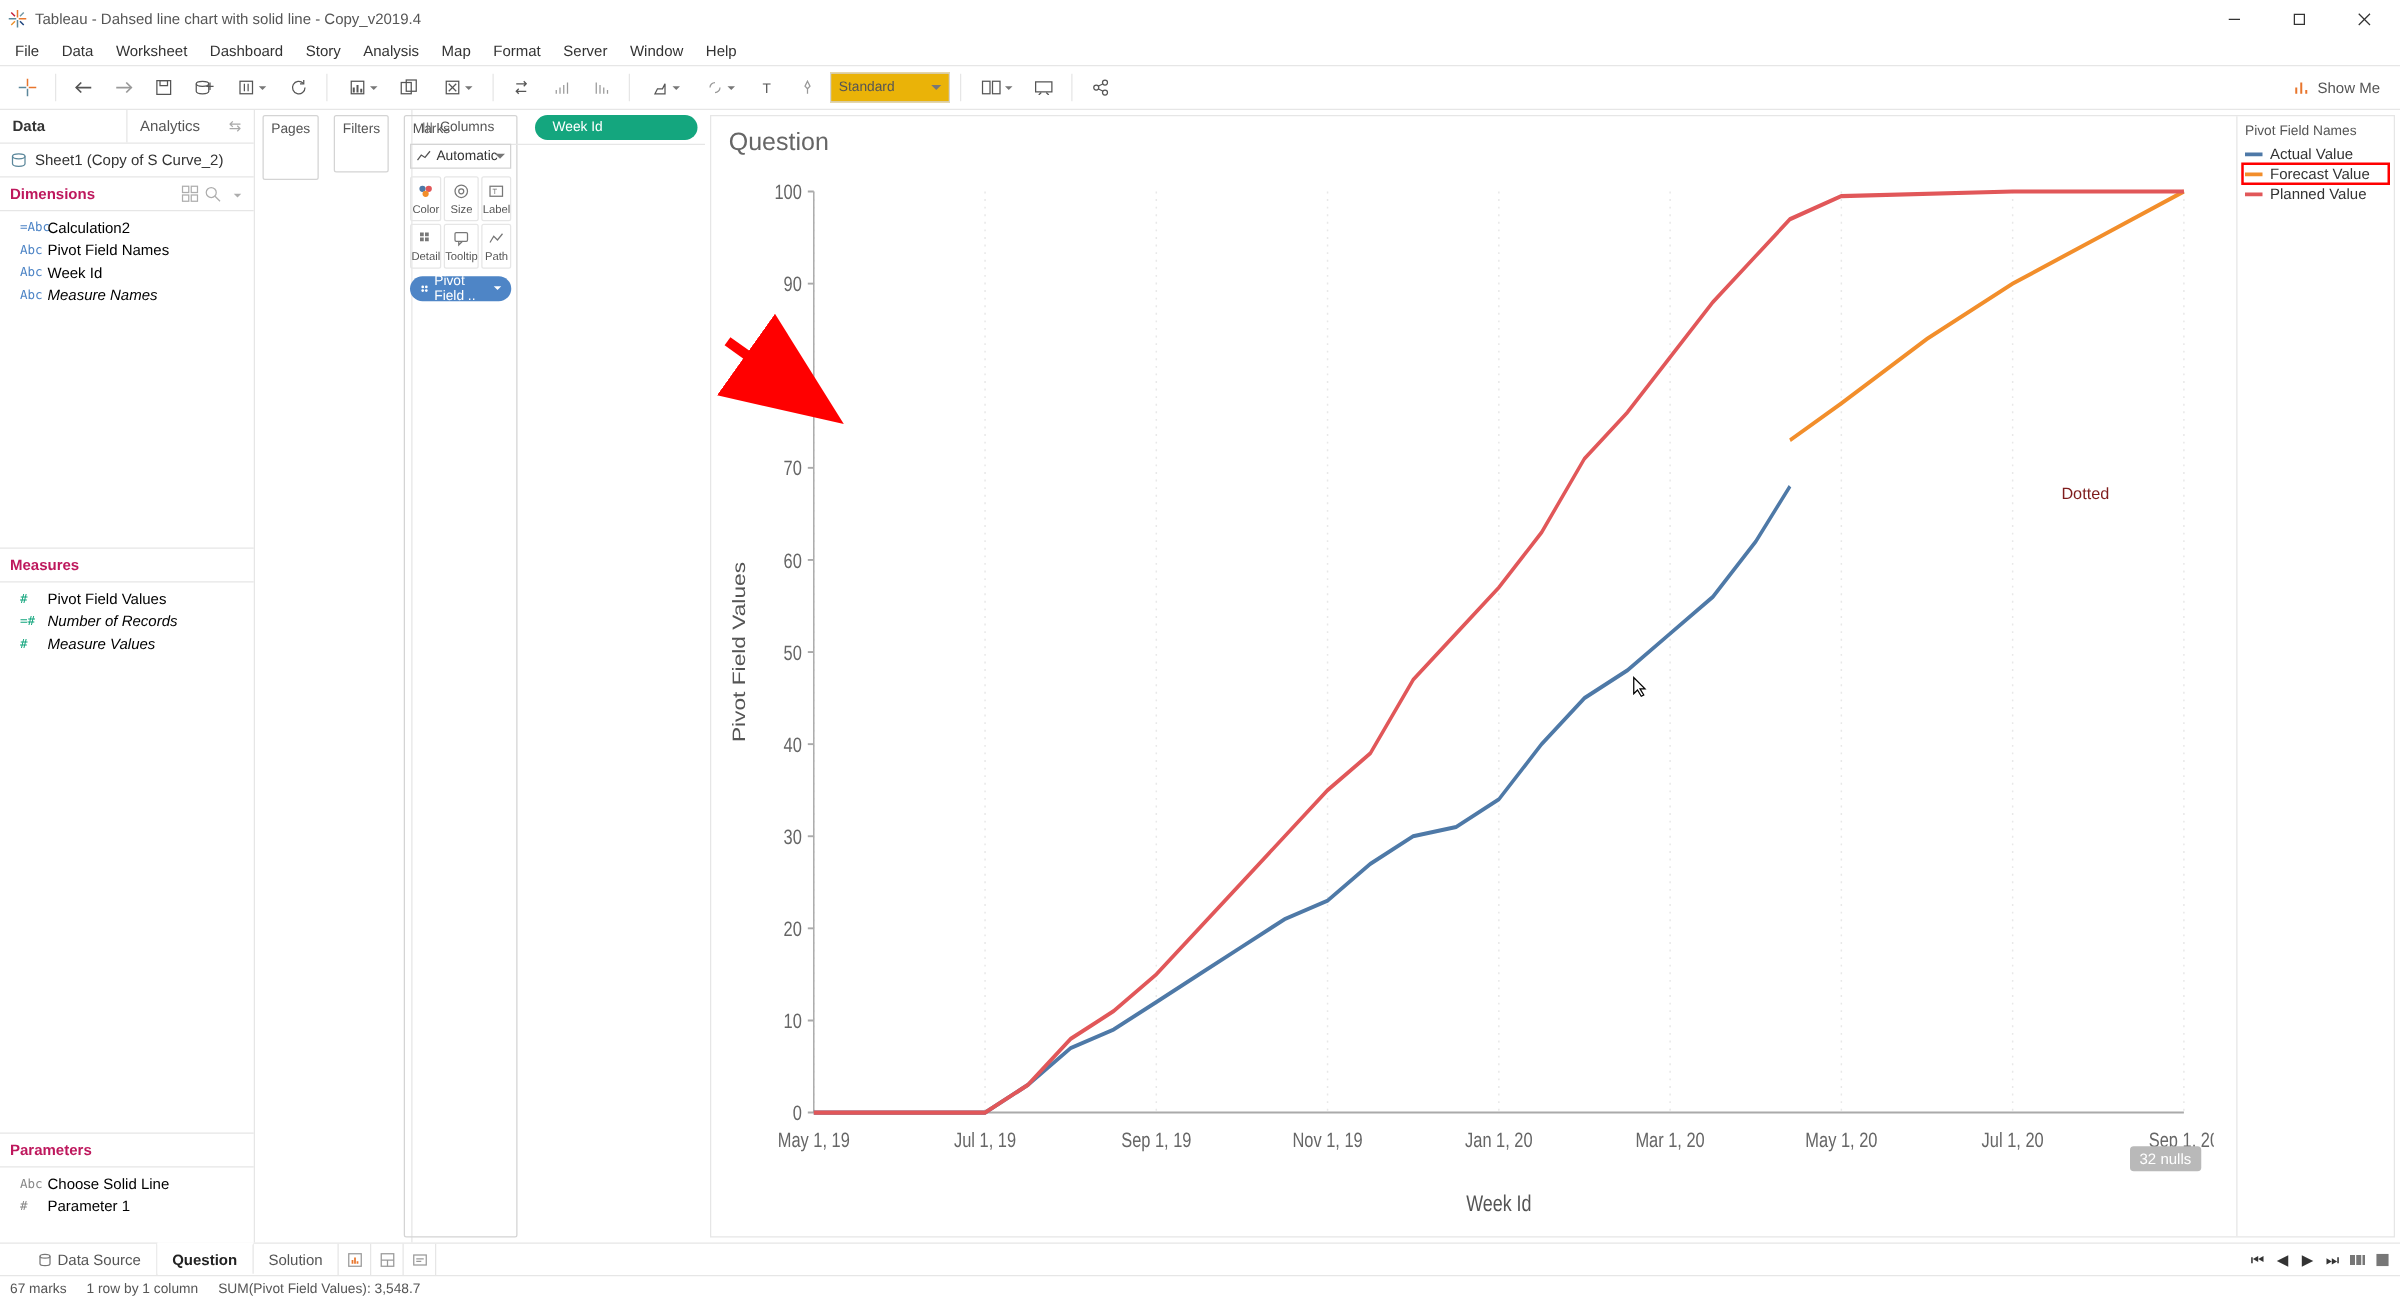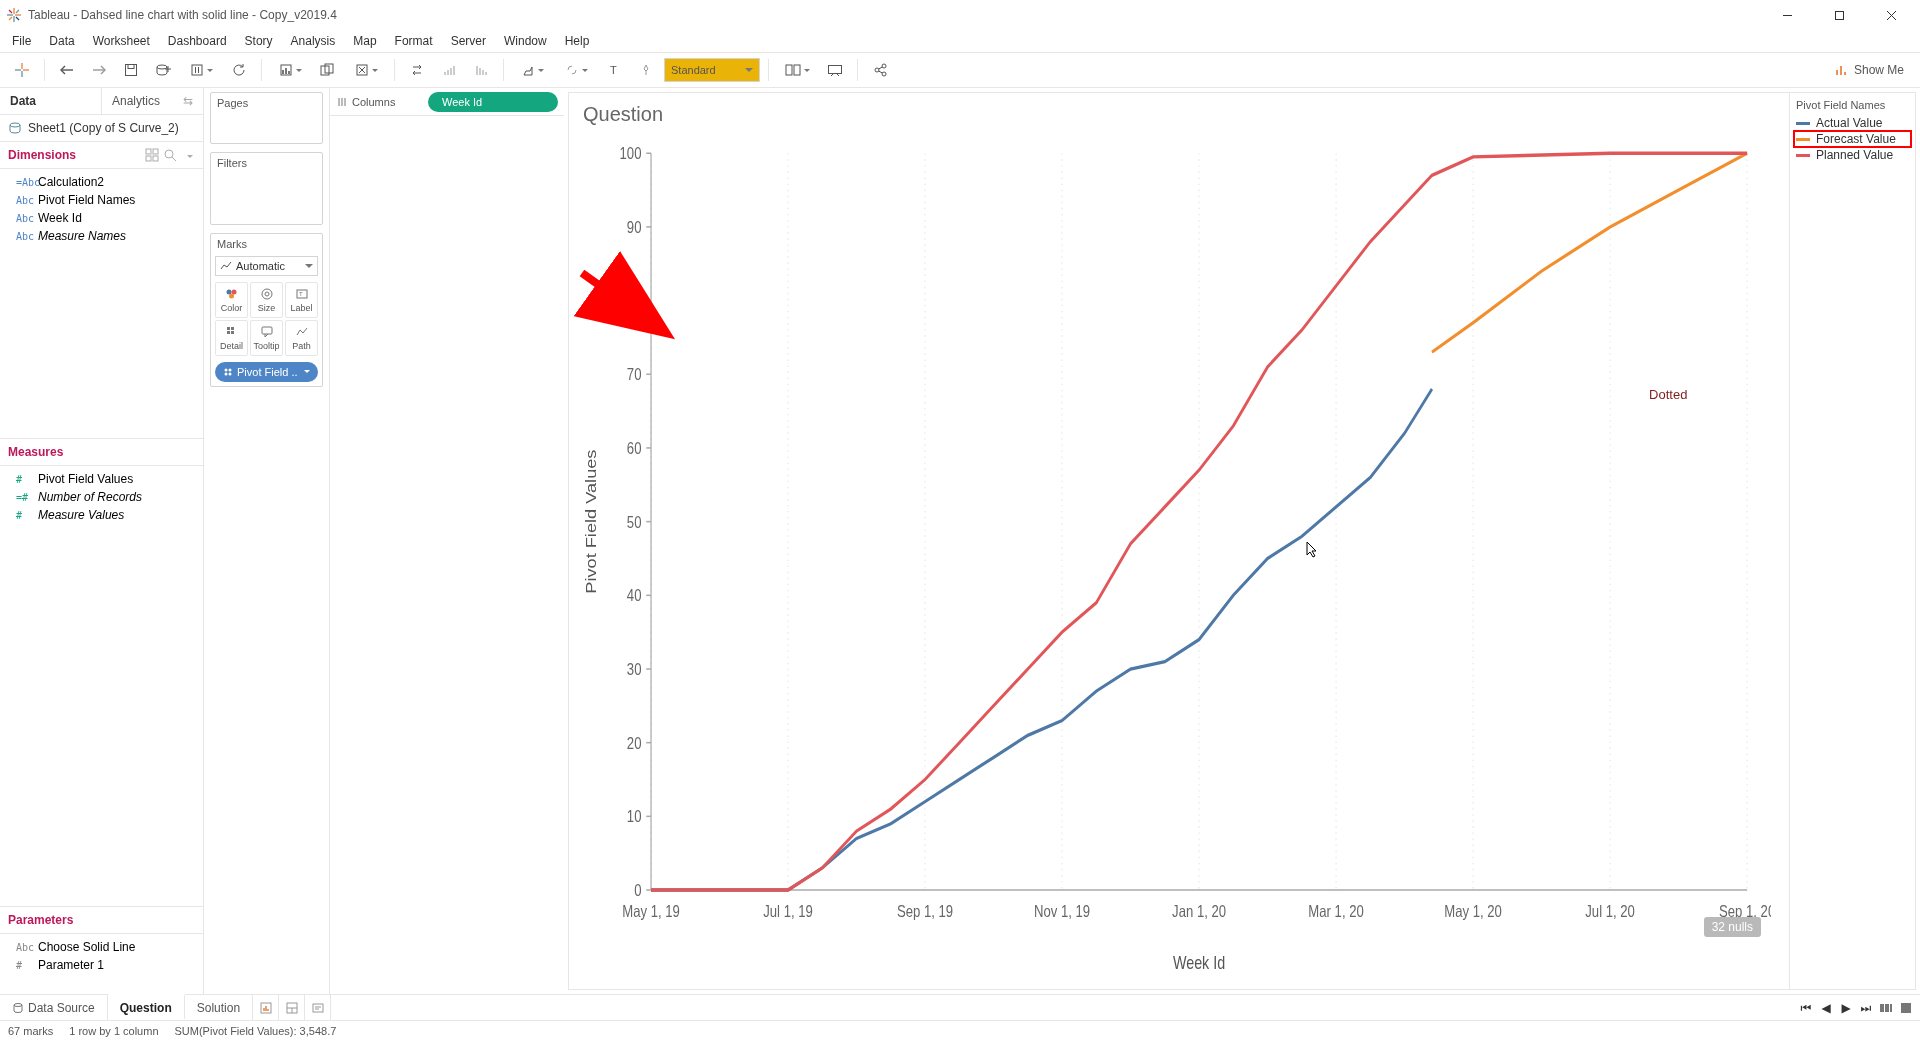--- a/index.html
+++ b/index.html
@@ -58,25 +58,25 @@
   .fieldlist{padding:4px 0;}
   .field{display:flex;align-items:center;gap:6px;padding:2px 8px 2px 16px;font-size:12px;}
   .field .ficon{width:16px;font-size:10px;color:#4e85c6;font-family:monospace;}
   .field.calc .ficon{color:#4e85c6;}
   .field.measure .ficon{color:#14a67e;}
   .field .fname{color:#000000;}
   .field.italic .fname{font-style:italic;}
   .leftpanel .grow{flex:1;}
 
   
-  .shelvescol{width:126px;border-right:1px solid var(--border-light);display:flex;flex-direction:column;}
+  .shelvescol{width:126px;border-right:1px solid var(--border-light);display:flex;}
   .shelfbox{margin:4px 6px;border:1px solid var(--border);border-radius:2px;}
   .shelfbox .hdr{font-size:11px;color:#555;padding:4px 6px;}
   .shelfbox.pages{height:52px;}
-  .shelfbox.filters{height:73px;}
+  .shelfbox.filters{height:46px;}
   .markscard{margin:4px 6px;border:1px solid var(--border);border-radius:2px;}
   .markscard .hdr{font-size:11px;color:#555;padding:4px 6px;}
   .marktype{margin:2px 4px 4px;border:1px solid var(--border);height:20px;display:flex;align-items:center;gap:4px;padding:0 4px;font-size:11px;position:relative;}
   .marktype::after{content:"";position:absolute;right:4px;top:50%;margin-top:-2px;border:4px solid transparent;border-top-color:#777;}
   .mgrid{display:grid;grid-template-columns:repeat(3,1fr);gap:2px;padding:2px 4px;}
   .mcell{border:1px solid var(--border-light);border-radius:2px;height:36px;display:flex;flex-direction:column;align-items:center;justify-content:center;font-size:9px;color:#555;gap:2px;}
   .mcell svg{width:14px;height:14px;}
   .markpill{margin:4px;background:var(--pill-blue);color:#fff;border-radius:10px;height:20px;display:flex;align-items:center;padding:0 8px;font-size:11px;gap:4px;}
   .markpill svg{width:10px;height:10px;}
   .markpill::after{content:"";margin-left:auto;border:3px solid transparent;border-top-color:#fff;transform:translateY(1px);}
@@ -93,21 +93,21 @@
   .chartarea svg{position:absolute;inset:0;width:100%;height:100%;}
   .nullsbadge{position:absolute;right:10px;bottom:44px;background:#b9b9b9;color:#fff;padding:3px 8px;border-radius:3px;font-size:12px;}
   .annot{position:absolute;font-size:13px;color:#7f1d1d;}
   .legend{width:126px;border-left:1px solid var(--border-light);padding:4px;}
   .legend .lh{font-size:11px;color:#555;padding:2px 2px 4px;}
   .legend .li{display:flex;align-items:center;gap:6px;font-size:12px;padding:1px 2px;}
   .legend .sw{width:14px;height:3px;}
   .legend .li.hi{outline:2px solid #ff0000;outline-offset:-1px;}
 
   
-  .bottomtabs{height:26px;border-top:1px solid var(--border-light);display:flex;align-items:stretch;}
+  .bottomtabs{height:26px;border-top:1px solid var(--border-light);display:flex;align-items:stretch;padding-left:18px;}
   .btab{display:flex;align-items:center;padding:0 12px;font-size:12px;border-right:1px solid var(--border-light);color:#555;gap:4px;}
   .btab.active{background:#fff;font-weight:600;color:#222;border-top:2px solid #fff;position:relative;top:-1px;}
   .btab.ds{color:#555;}
   .bicon{width:26px;display:flex;align-items:center;justify-content:center;border-right:1px solid var(--border-light);}
   .bottomtabs .sp{flex:1;}
   .bctrl{display:flex;align-items:center;gap:4px;padding:0 6px;}
   .bctrl .b{width:16px;height:10px;display:flex;align-items:center;justify-content:center;}
 
   .status{height:20px;border-top:1px solid var(--border-light);display:flex;align-items:center;gap:16px;padding:0 8px;font-size:11px;color:#555;}
 </style>

